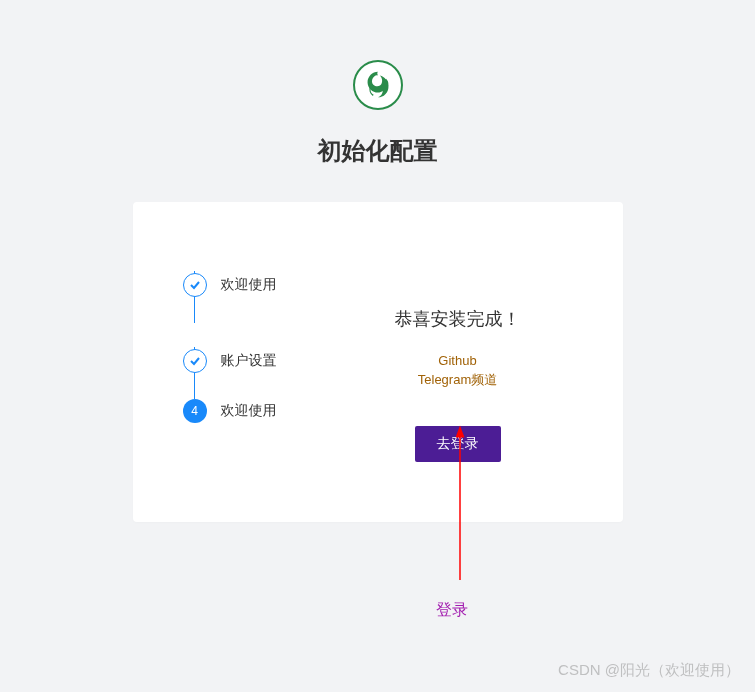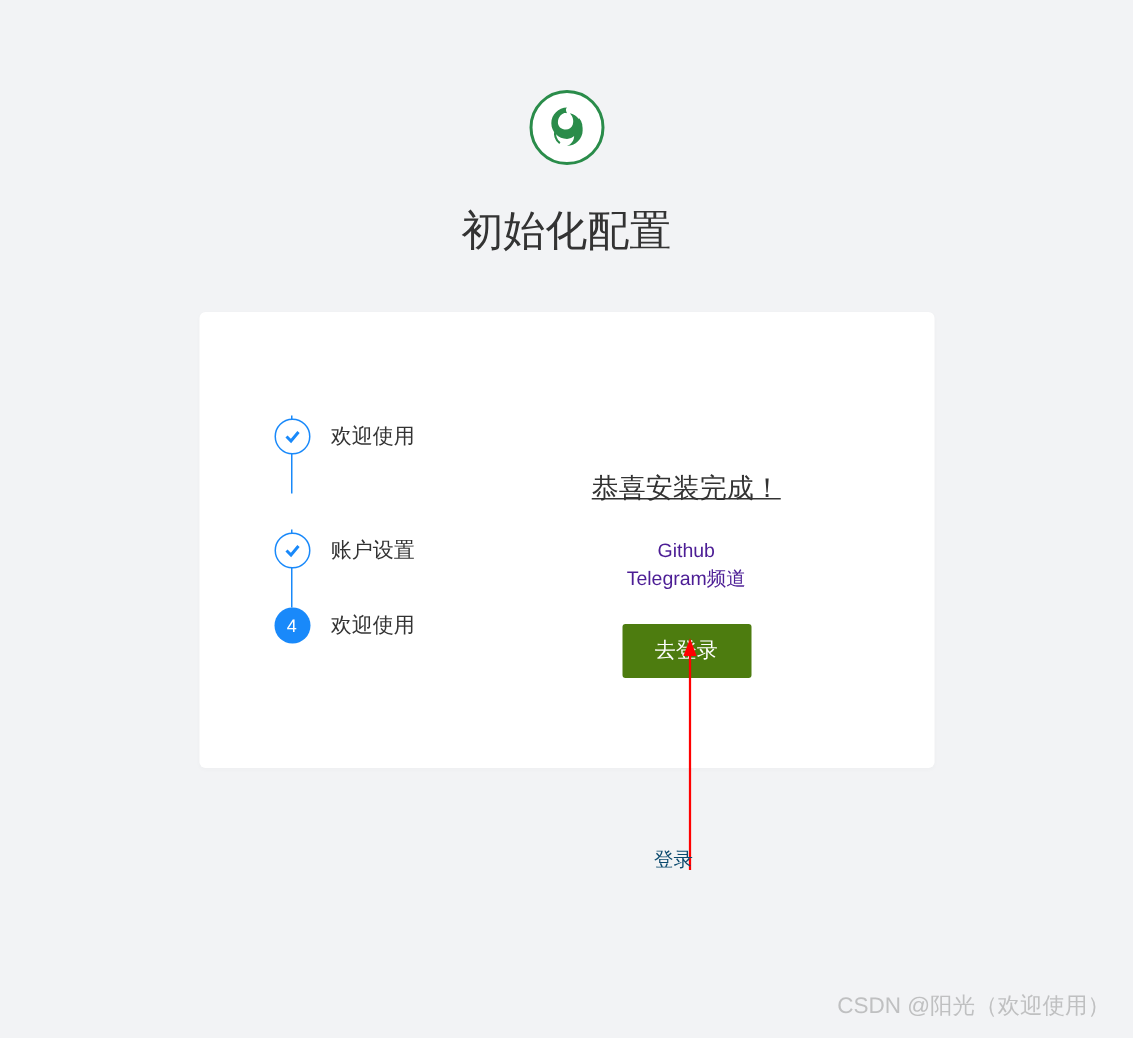--- a/index.html
+++ b/index.html
@@ -30,23 +30,23 @@
       align-items: center;
       justify-content: center;
       margin-bottom: 25px;
       background: #fff;
     }
     .logo svg {
       width: 38px;
       height: 38px;
     }
     .page-title {
-      font-size: 28px;
+      font-size: 24px;
       color: #333;
-      font-weight: 400;
+      font-weight: 700;
       margin-bottom: 35px;
     }
     .card {
       width: 490px;
       background: #fff;
       border-radius: 4px;
       padding: 45px 50px 60px 50px;
       display: flex;
       box-shadow: 0 1px 3px rgba(0,0,0,0.02);
     }
@@ -107,54 +107,53 @@
       display: flex;
       flex-direction: column;
       align-items: center;
       padding-top: 60px;
     }
     .success-title {
       font-size: 18px;
       color: #333;
       font-weight: 400;
       margin-bottom: 22px;
-      text-decoration: underline;
     }
     .link {
-      color: #4c1d95;
+      color: #a16207;
       font-size: 13px;
       text-decoration: none;
       margin-bottom: 3px;
       cursor: pointer;
     }
     .login-btn {
-      margin-top: 18px;
-      background: #4d7c0f;
+      margin-top: 34px;
+      background: #4c1d95;
       color: #fff;
       border: none;
       padding: 9px 22px;
       font-size: 14px;
       border-radius: 2px;
       cursor: pointer;
     }
     .arrow-annotation {
       position: absolute;
       left: 450px;
       top: 425px;
       pointer-events: none;
     }
     .arrow-annotation svg {
       overflow: visible;
     }
     .arrow-label {
       position: absolute;
       left: 436px;
-      top: 564px;
-      color: #0c4a6e;
-      font-size: 13px;
+      top: 600px;
+      color: #a21caf;
+      font-size: 16px;
     }
     .watermark {
       position: absolute;
       right: 15px;
       bottom: 12px;
       color: rgba(150,150,150,0.55);
       font-size: 15px;
     }
   </style>
 </head>

